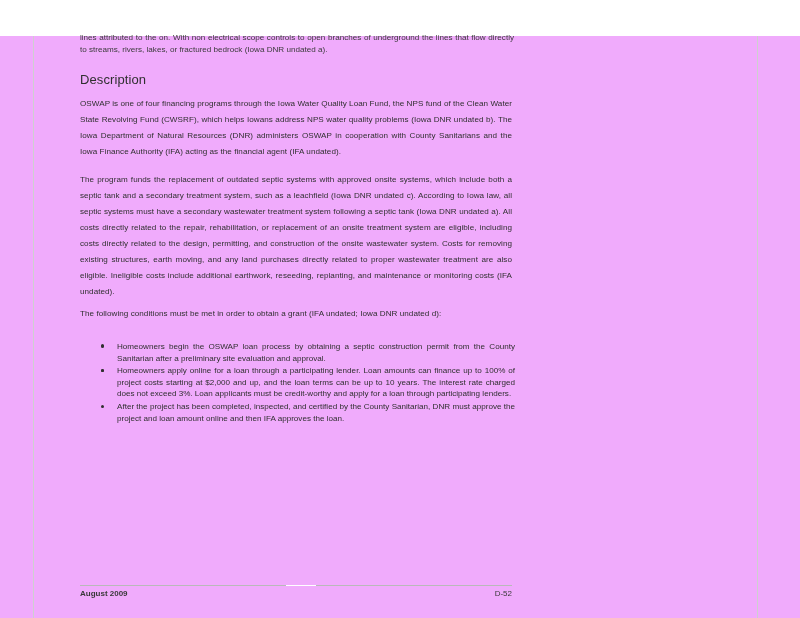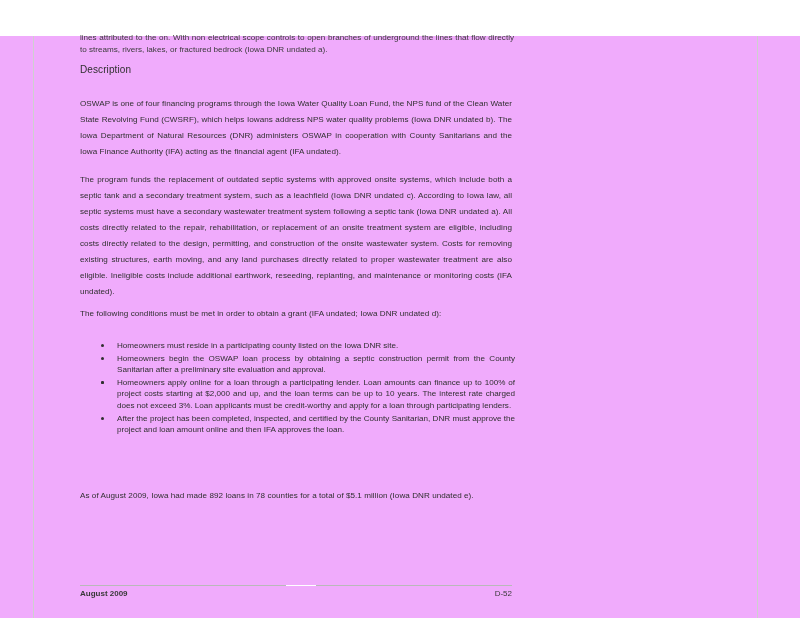--- a/index.html
+++ b/index.html
@@ -52,22 +52,22 @@
     top: -4px;
     width: 434px;
     font-size: 8.1px;
     line-height: 11.6px;
     color: #3a3a3a;
     text-align: justify;
   }
   .heading {
     position: absolute;
     left: 80px;
-    top: 28px;
-    font-size: 10px;
+    top: 36px;
+    font-size: 13px;
     color: #2f2f2f;
     letter-spacing: 0.1px;
   }
   .p1 { position: absolute; left: 80px; top: 60px; width: 432px; }
   .p2 { position: absolute; left: 80px; top: 136px; width: 432px; }
   .p3 { position: absolute; left: 80px; top: 270px; width: 432px; }
   .bullets {
     position: absolute;
     left: 95px;
     top: 304px;
@@ -144,28 +144,27 @@
 
   <div class="heading">Description</div>
 
   <div class="para p1">OSWAP is one of four financing programs through the Iowa Water Quality Loan Fund, the NPS fund of the Clean Water State Revolving Fund (CWSRF), which helps Iowans address NPS water quality problems (Iowa DNR undated b). The Iowa Department of Natural Resources (DNR) administers OSWAP in cooperation with County Sanitarians and the Iowa Finance Authority (IFA) acting as the financial agent (IFA undated).</div>
 
   <div class="para p2">The program funds the replacement of outdated septic systems with approved onsite systems, which include both a septic tank and a secondary treatment system, such as a leachfield (Iowa DNR undated c). According to Iowa law, all septic systems must have a secondary wastewater treatment system following a septic tank (Iowa DNR undated a). All costs directly related to the repair, rehabilitation, or replacement of an onsite treatment system are eligible, including costs directly related to the design, permitting, and construction of the onsite wastewater system. Costs for removing existing structures, earth moving, and any land purchases directly related to proper wastewater treatment are also eligible. Ineligible costs include additional earthwork, reseeding, replanting, and maintenance or monitoring costs (IFA undated).</div>
 
   <div class="para p3">The following conditions must be met in order to obtain a grant (IFA undated; Iowa DNR undated d):</div>
 
   <ul class="bullets">
-    <li><span class="dot"></span><span>Homeowners must reside in a participating county listed on the Iowa DNR site.</span></li>
+    <li><span class="dot"></span></li>
     <li><span class="dot"></span><span>Homeowners begin the OSWAP loan process by obtaining a septic construction permit from the County Sanitarian after a preliminary site evaluation and approval.</span></li>
     <li><span class="dot"></span></li>
     <li><span class="dot"></span><span>Homeowners apply online for a loan through a participating lender. Loan amounts can finance up to 100% of project costs starting at $2,000 and up, and the loan terms can be up to 10 years. The interest rate charged does not exceed 3%. Loan applicants must be credit-worthy and apply for a loan through participating lenders.</span></li>
     <li><span class="dot"></span><span>After the project has been completed, inspected, and certified by the County Sanitarian, DNR must approve the project and loan amount online and then IFA approves the loan.</span></li>
   </ul>
 
-  <div class="para p4">As of August 2009, Iowa had made 892 loans in 78 counties for a total of $5.1 million (Iowa DNR undated e).</div>
 
   <div class="footer-rule"></div>
   <div class="footer-rule-seg2"></div>
 
   <div class="footer">
     <span class="left">August 2009</span>
     <span class="right">D-52</span>
   </div>
 
 </div>

